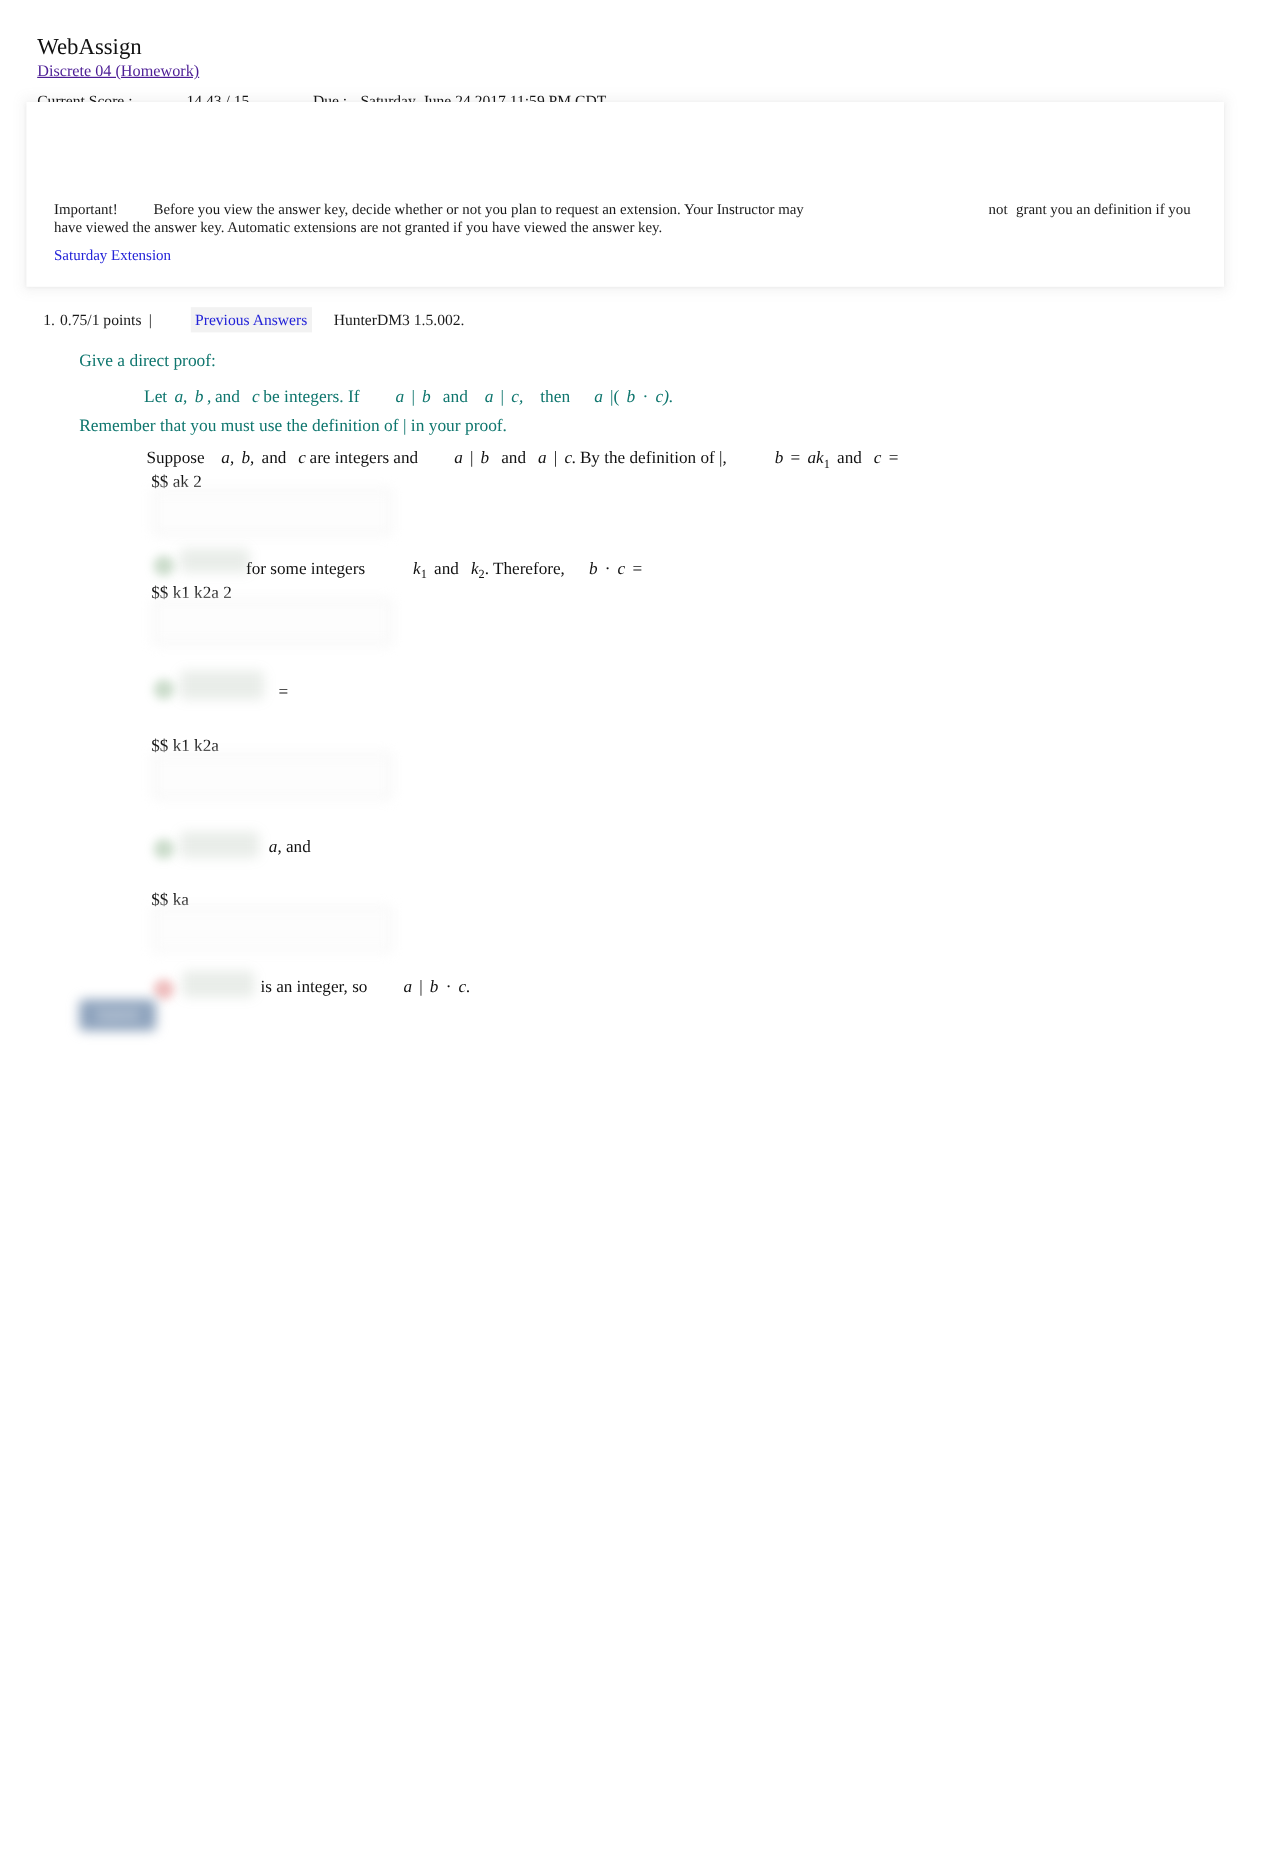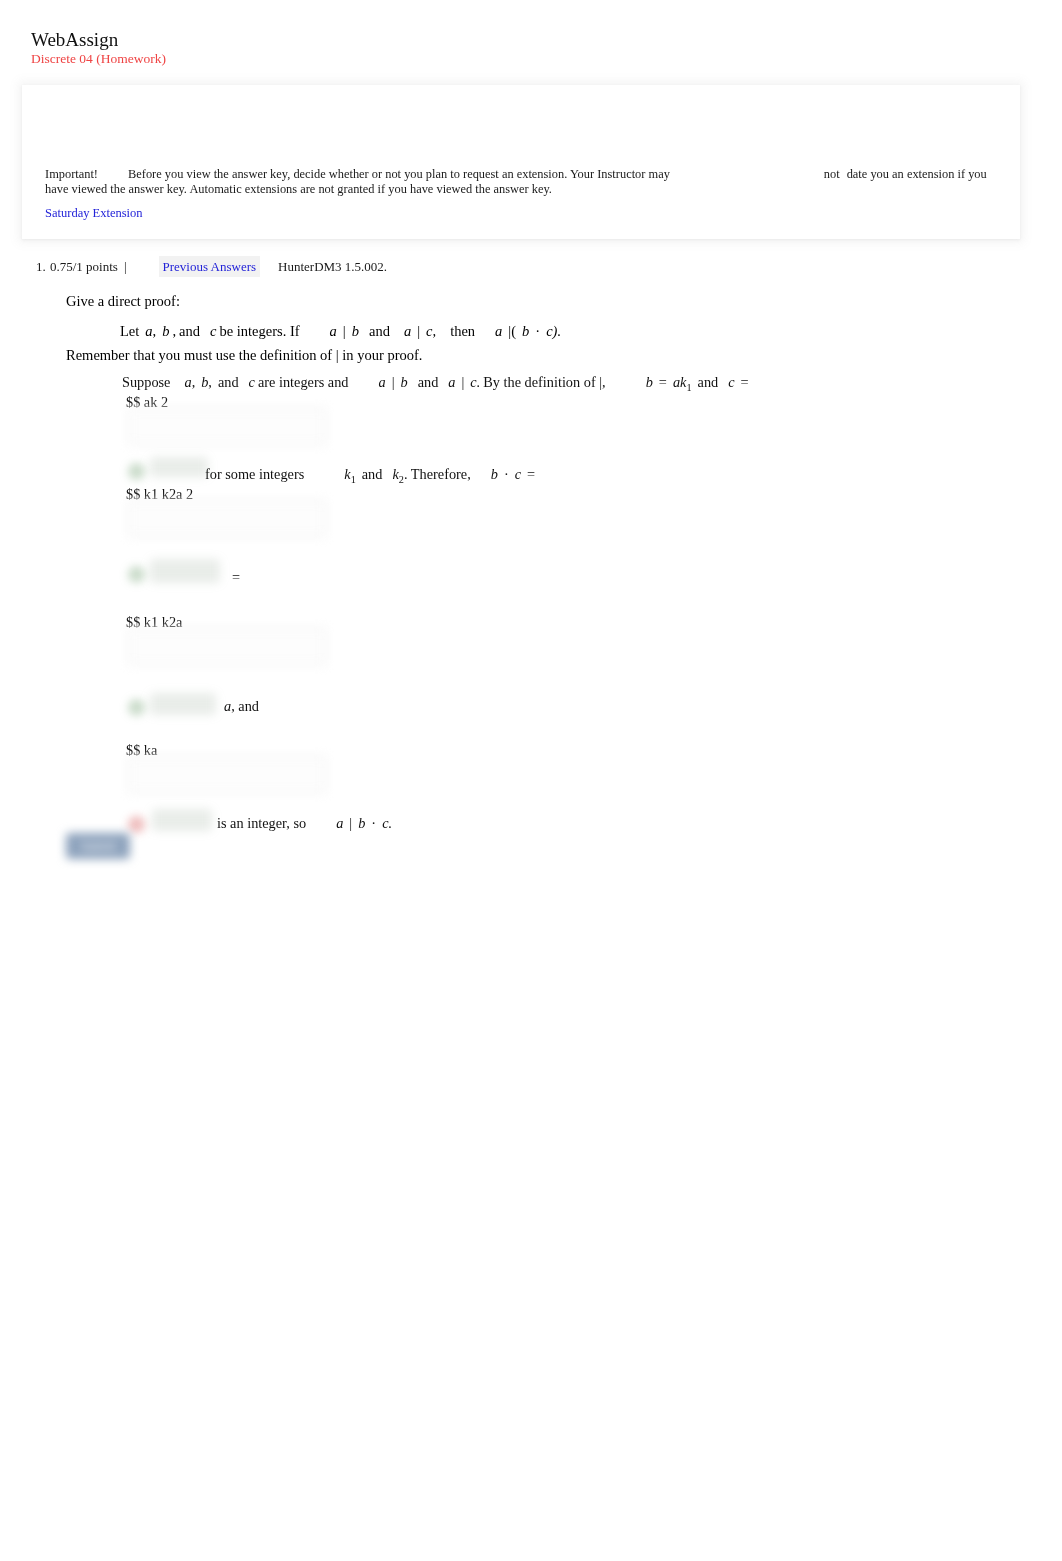--- a/index.html
+++ b/index.html
@@ -29,21 +29,22 @@
     left: 31px; top: 29px;
     font-size: 19px;
     line-height: 22px;
     color: #111;
   }
   #assignment-name {
     position: absolute;
     left: 31px; top: 51px;
     font-size: 13.5px;
     line-height: 16px;
-    color: #ef4444;
+    color: #4c1d95;
+    text-decoration: underline;
   }
   #student-block {
     position: absolute;
     left: 800px; top: 31px;
     font-size: 12.5px;
     line-height: 14.6px;
     color: #111;
   }
   #student-block div { white-space: nowrap; }
 
@@ -118,21 +119,21 @@
     background: #f2f2f2;
     padding: 3px 4px;
     cursor: pointer;
   }
   #question-header .ref-gap { display: inline-block; width: 18px; }
 
   .prompt-line {
     position: absolute;
     font-size: 14.5px;
     line-height: 18px;
-    color: #000000;
+    color: #0f766e;
     white-space: nowrap;
   }
   #prompt-give { left: 66px; top: 42px; }
   #prompt-let  { left: 120px; top: 72px; }
   #prompt-remember { left: 66px; top: 96px; }
 
   .mvar { font-style: italic; font-family: "Liberation Serif", serif; }
   .sp3 { display: inline-block; width: 3px; }
   .sp6 { display: inline-block; width: 6px; }
   .sp10 { display: inline-block; width: 10px; }
@@ -212,26 +213,29 @@
   }
 </style>
 </head>
 <body>
 
 <div id="page-header">
   <div id="brand-title">WebAssign</div>
   <div id="assignment-name">Discrete 04 (Homework)</div>
 
 
+  <div id="score-row">
+    <span>Current Score :</span><span class="sp-a"></span><span>14.43 / 15</span><span class="sp-b"></span><span>Due :</span><span class="sp-c"></span><span>Saturday, June 24 2017 11:59 PM CDT</span>
+  </div>
 </div>
 
 <div id="notice-panel">
 
   <div id="notice-important">
-    <span>Important!</span><span class="gap1"></span><span>Before you view the answer key, decide whether or not you plan to request an extension. Your Instructor may</span><span class="gap2"></span><span>not</span><span class="gap3"></span><span>date you an extension if you</span><br><span>have viewed the answer key. Automatic extensions are not granted if you have viewed the answer key.</span>
+    <span>Important!</span><span class="gap1"></span><span>Before you view the answer key, decide whether or not you plan to request an extension. Your Instructor may</span><span class="gap2"></span><span>not</span><span class="gap3"></span><span>grant you an definition if you</span><br><span>have viewed the answer key. Automatic extensions are not granted if you have viewed the answer key.</span>
   </div>
 
   <a id="request-extension-link">Saturday Extension</a>
 </div>
 
 <div id="question-block">
 
   <div id="question-header">
     <span class="q-num">1.</span><span>0.75/1 points</span><span class="sp6"></span><span>|</span><span class="pts-gap"></span><a id="prev-answers-link">Previous Answers</a><span class="ref-gap"></span><span>HunterDM3 1.5.002.</span>
   </div>

